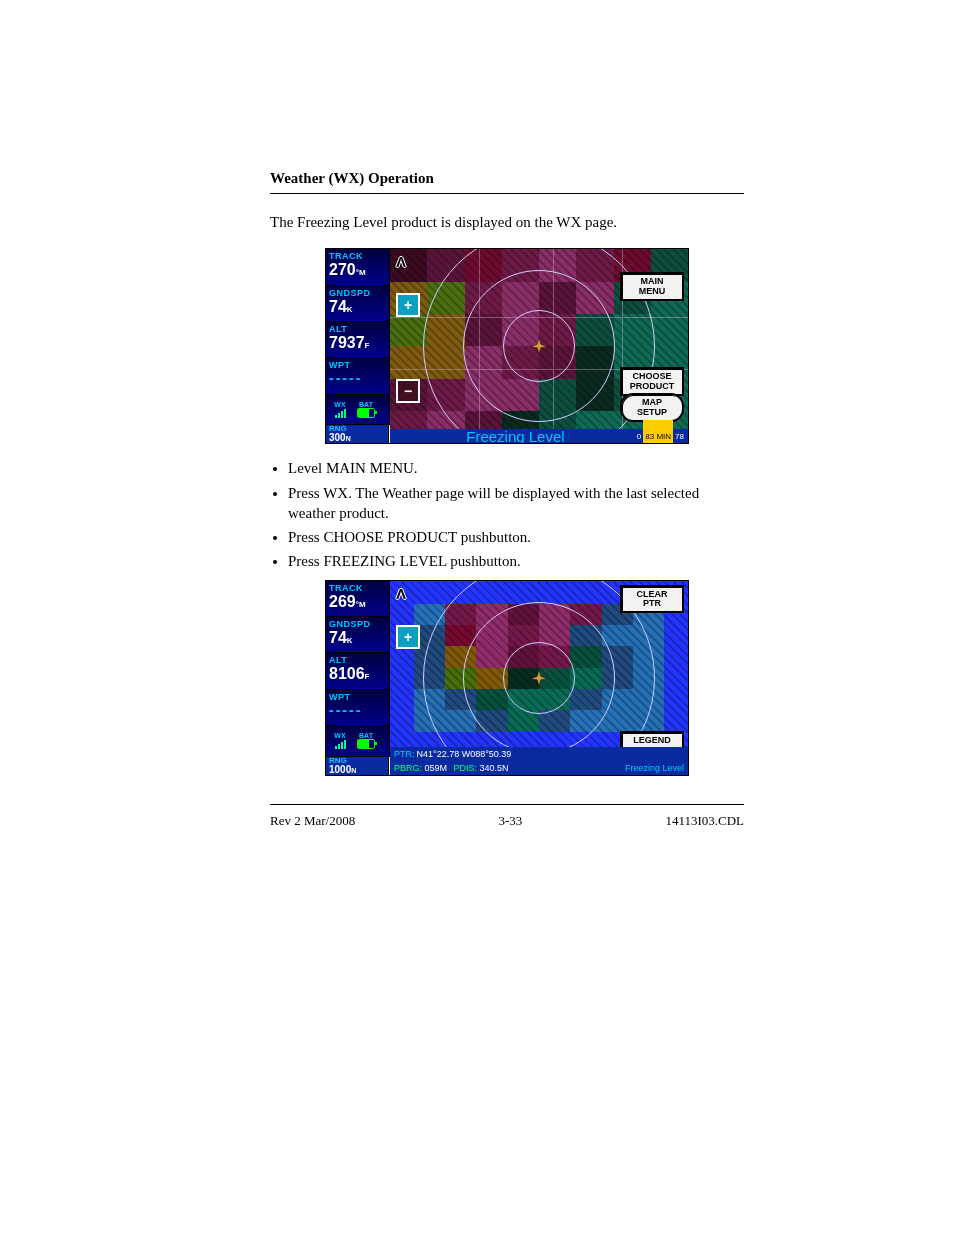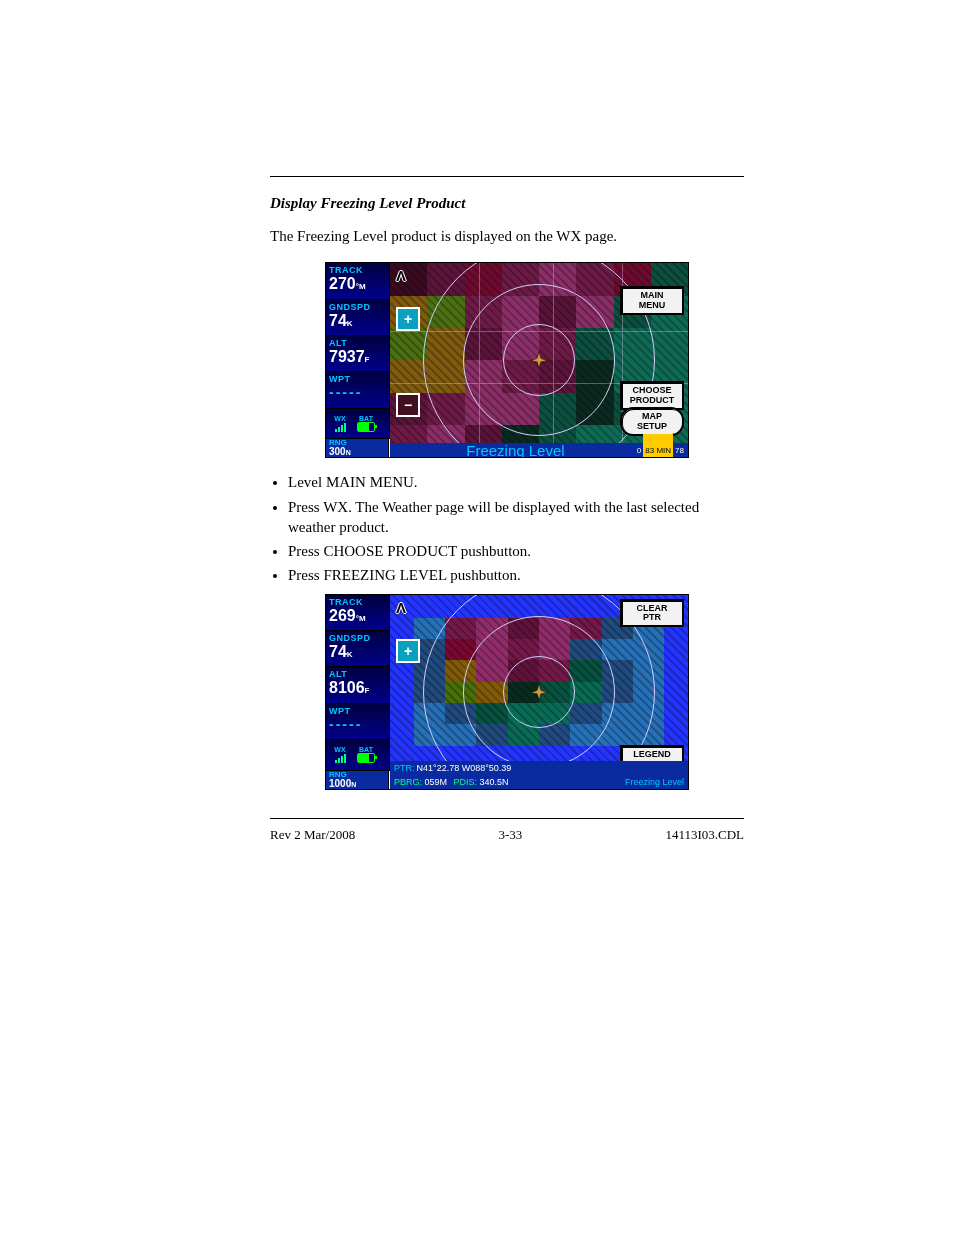--- a/index.html
+++ b/index.html
@@ -194,23 +194,23 @@
   
   .ocean { background:#2434ff; }
   .ocean .mosaic div { filter: saturate(1.1); }
 
 </style>
 </head>
 <body>
 
 <div class="page">
 
+  <div class="sec-title">Weather (WX) Operation</div>
   <hr class="rule">
 
-  <div class="sub-title">Display Freezing Level Product</div>
   <p class="para">The Freezing Level product is displayed on the WX page.</p>
 
   <div class="screenshot-wrap">
     <div class="device">
       <div class="device-main">
 
         <div class="left-col">
           <div class="lc-box" style="height:32px;">
             <div class="lc-label">TRACK</div>
             <div class="lc-val"><span>270</span><span class="unit">°M</span></div>

